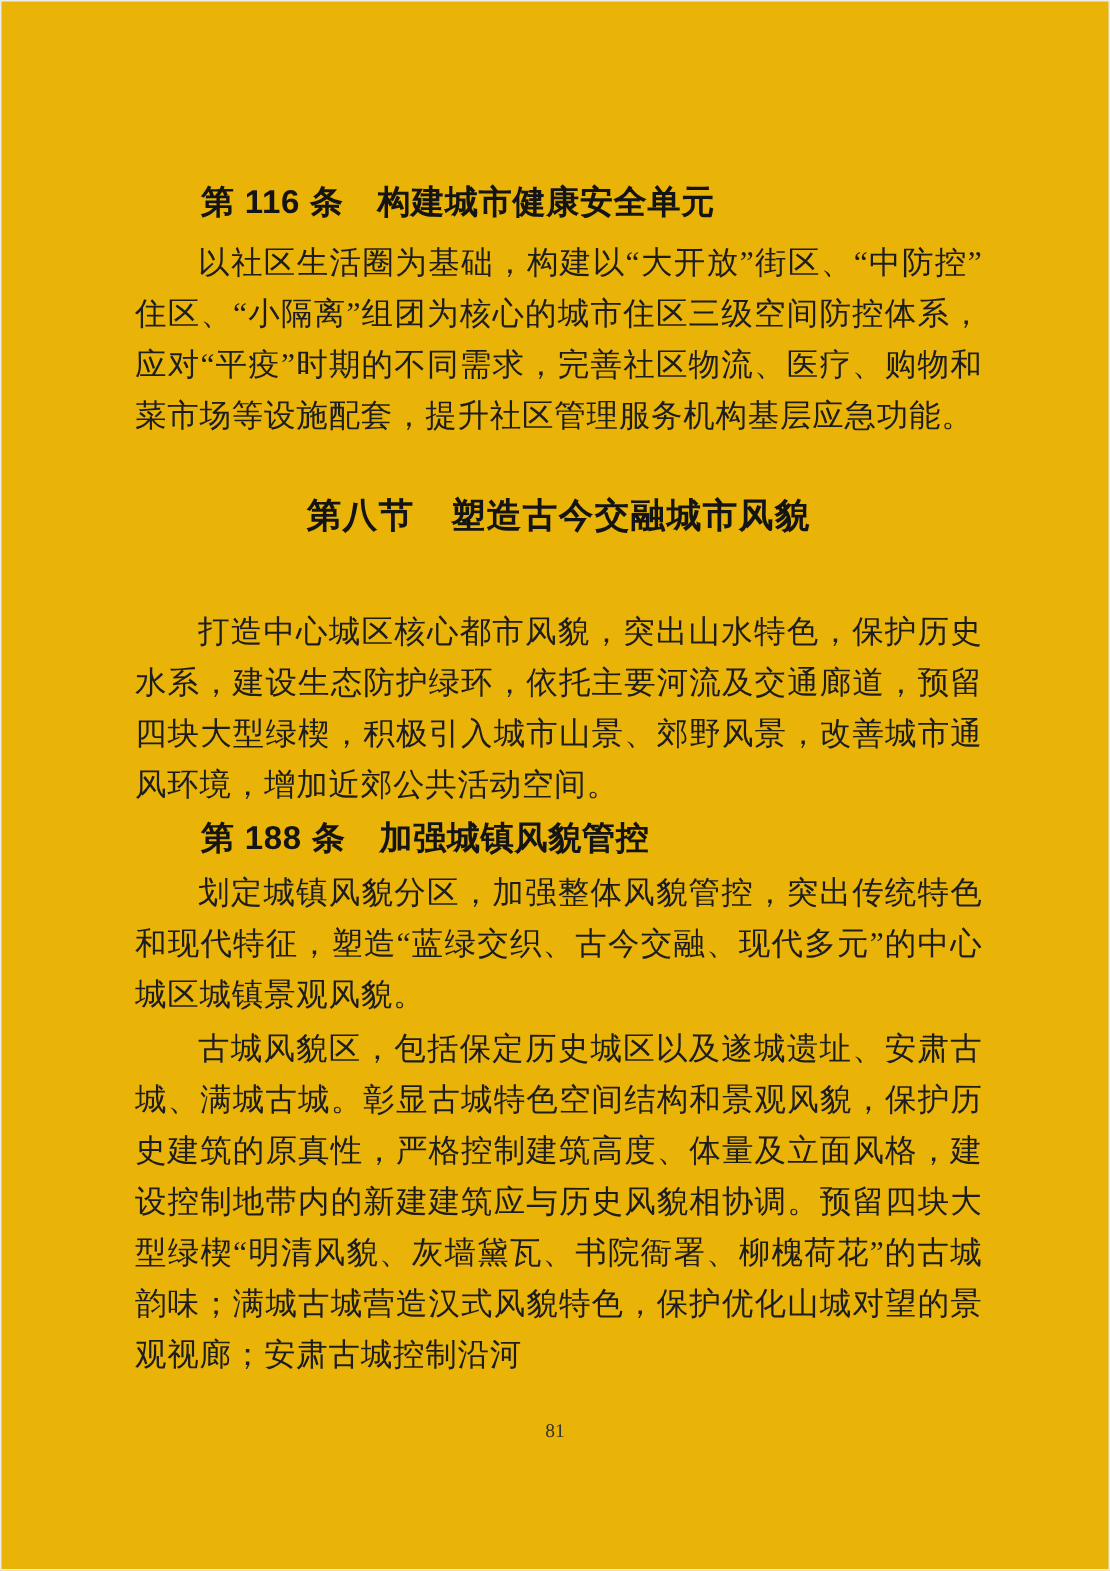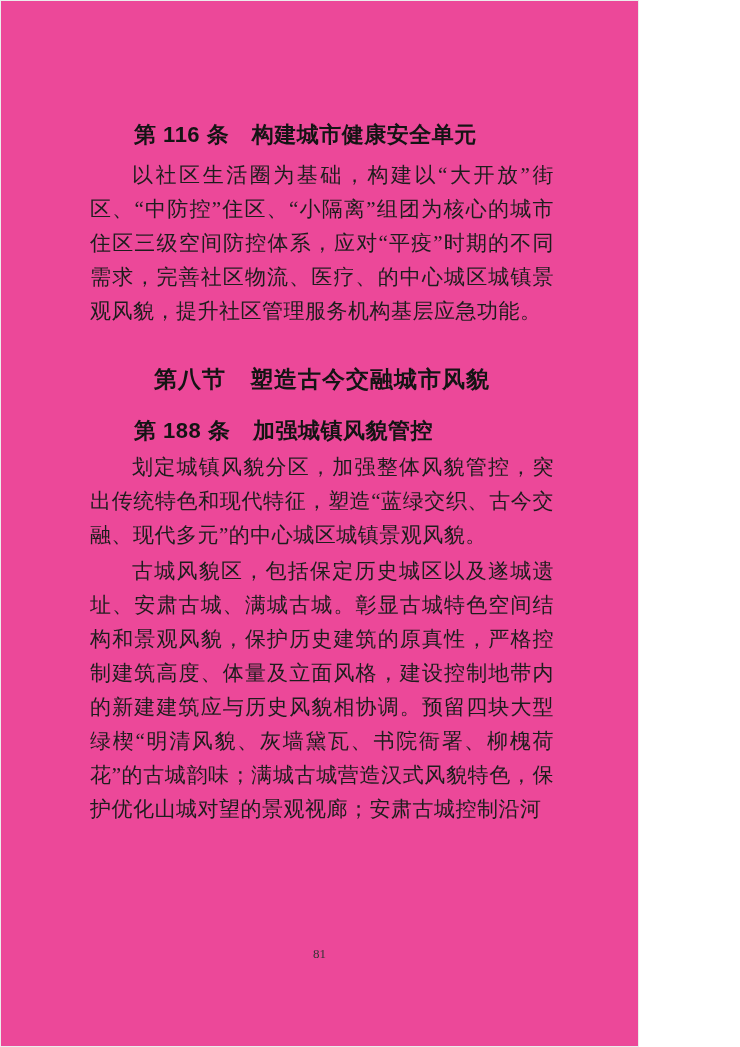--- a/index.html
+++ b/index.html
@@ -2,23 +2,23 @@
 <html lang="zh"><head>
 <meta charset="utf-8">
 <style>
   html, body {
     margin: 0;
     padding: 0;
     background: #ffffff;
   }
   .page {
     position: relative;
-    width: 639px;
+    width: 740px;
     height: 1047px;
-    background: #ec4899;
+    background: #eab308;
     box-sizing: border-box;
     box-shadow: inset 0 0 0 1px #ececec;
     overflow: hidden;
     color: #1d1d1d;
   }
   .content {
     position: absolute;
     left: 90px;
     right: 85px;
     top: 118px;
@@ -38,27 +38,27 @@
     font-size: 21px;
     line-height: 34px;
     text-align: justify;
     text-justify: inter-character;
     text-indent: 2em;
     margin: 6px 0 0 0;
     color: #1d1d1d;
     letter-spacing: 0.5px;
   }
   .section-heading {
-    font-family: Liberation Sans, sans-serif;
+    font-family: Liberation Mono, monospace;
     font-weight: bold;
     font-size: 23px;
     line-height: 34px;
     text-align: center;
     color: #141414;
-    margin: 34px 0 18px 0;
+    margin: 34px 0 42px 0;
     letter-spacing: 1px;
   }
   .tight { margin-top: 2px; }
   .page-number {
     position: absolute;
     bottom: 85px;
     left: 0;
     right: 0;
     text-align: center;
     font-family: "Liberation Serif", "DejaVu Serif", serif;
@@ -67,25 +67,26 @@
   }
 </style>
 </head>
 <body>
 
 <div class="page">
   <div class="content">
 
     <h3 class="article-heading">第 116 条　构建城市健康安全单元</h3>
 
-    <p class="para">以社区生活圈为基础，构建以“大开放”街区、“中防控”住区、“小隔离”组团为核心的城市住区三级空间防控体系，应对“平疫”时期的不同需求，完善社区物流、医疗、的中心城区城镇景观风貌，提升社区管理服务机构基层应急功能。</p>
+    <p class="para">以社区生活圈为基础，构建以“大开放”街区、“中防控”住区、“小隔离”组团为核心的城市住区三级空间防控体系，应对“平疫”时期的不同需求，完善社区物流、医疗、购物和菜市场等设施配套，提升社区管理服务机构基层应急功能。</p>
 
     <h2 class="section-heading">第八节　塑造古今交融城市风貌</h2>
 
 
+    <p class="para tight">打造中心城区核心都市风貌，突出山水特色，保护历史水系，建设生态防护绿环，依托主要河流及交通廊道，预留四块大型绿楔，积极引入城市山景、郊野风景，改善城市通风环境，增加近郊公共活动空间。</p>
 
     <h3 class="article-heading tight">第 188 条　加强城镇风貌管控</h3>
 
     <p class="para tight">划定城镇风貌分区，加强整体风貌管控，突出传统特色和现代特征，塑造“蓝绿交织、古今交融、现代多元”的中心城区城镇景观风貌。</p>
 
     <p class="para tight">古城风貌区，包括保定历史城区以及遂城遗址、安肃古城、满城古城。彰显古城特色空间结构和景观风貌，保护历史建筑的原真性，严格控制建筑高度、体量及立面风格，建设控制地带内的新建建筑应与历史风貌相协调。预留四块大型绿楔“明清风貌、灰墙黛瓦、书院衙署、柳槐荷花”的古城韵味；满城古城营造汉式风貌特色，保护优化山城对望的景观视廊；安肃古城控制沿河</p>
 
   </div>
 
   <div class="page-number">81</div>

